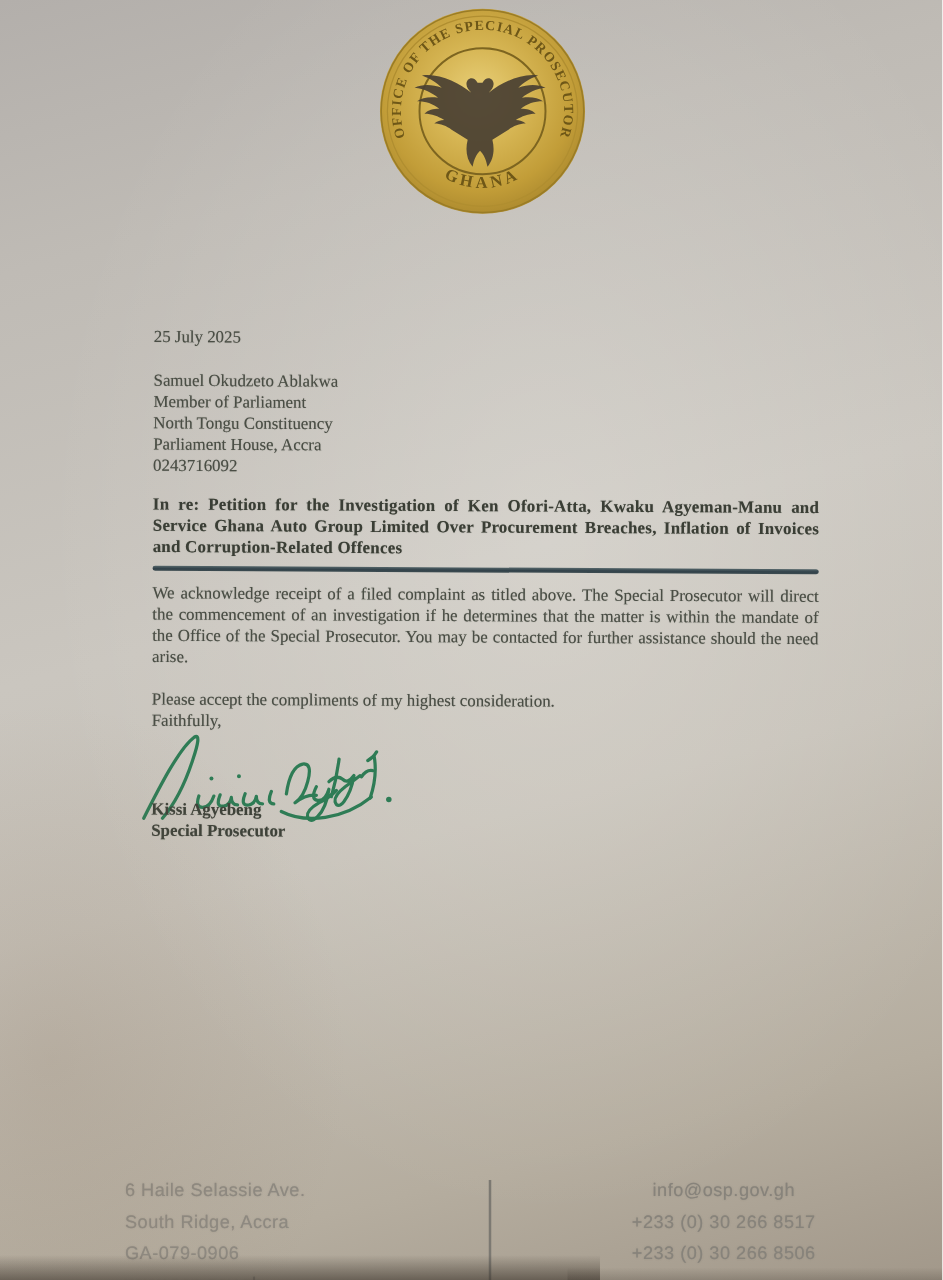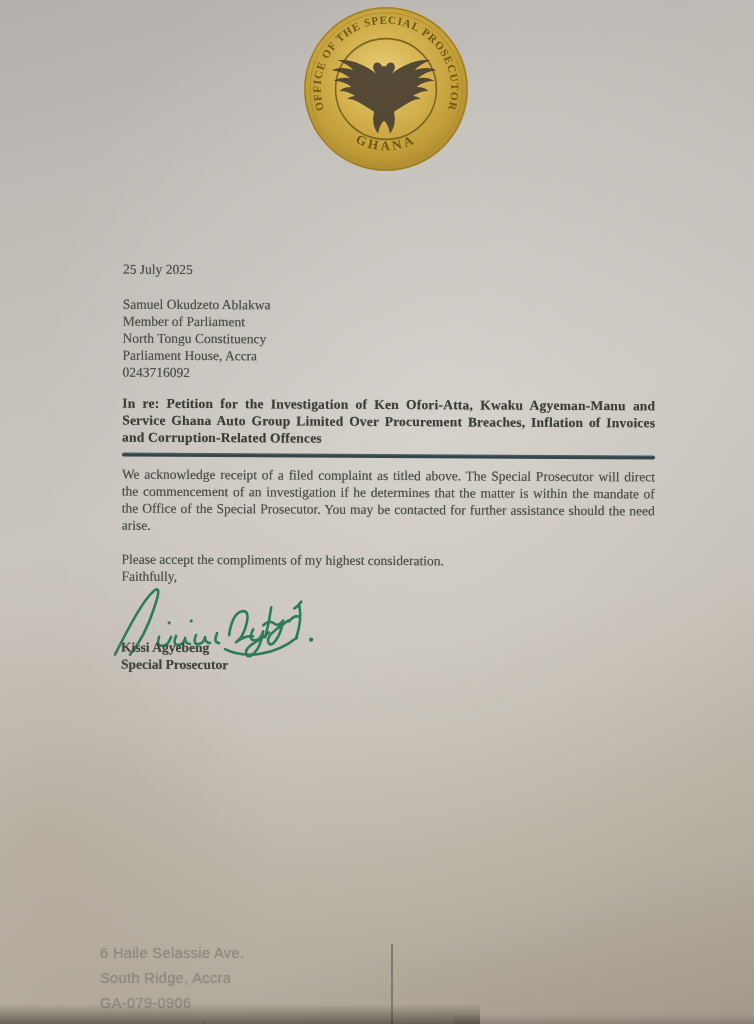--- a/index.html
+++ b/index.html
@@ -155,18 +155,23 @@
   </div>
 
   <div class="footer">
     <div class="col-left">
       <p>6 Haile Selassie Ave.</p>
       <p>South Ridge, Accra</p>
       <p>GA-079-0906</p>
       <p>www.osp.gov.gh</p>
     </div>
     <div class="vdivider"></div>
+    <div class="col-right">
+      <p>info@osp.gov.gh</p>
+      <p>+233 (0) 30 266 8517</p>
+      <p>+233 (0) 30 266 8506</p>
+    </div>
   </div>
 
   <div class="left-shadow"></div>
   <div class="bottom-shadow"></div>
   <div class="bottom-shadow2"></div>
 </div>
 
 </body></html>

